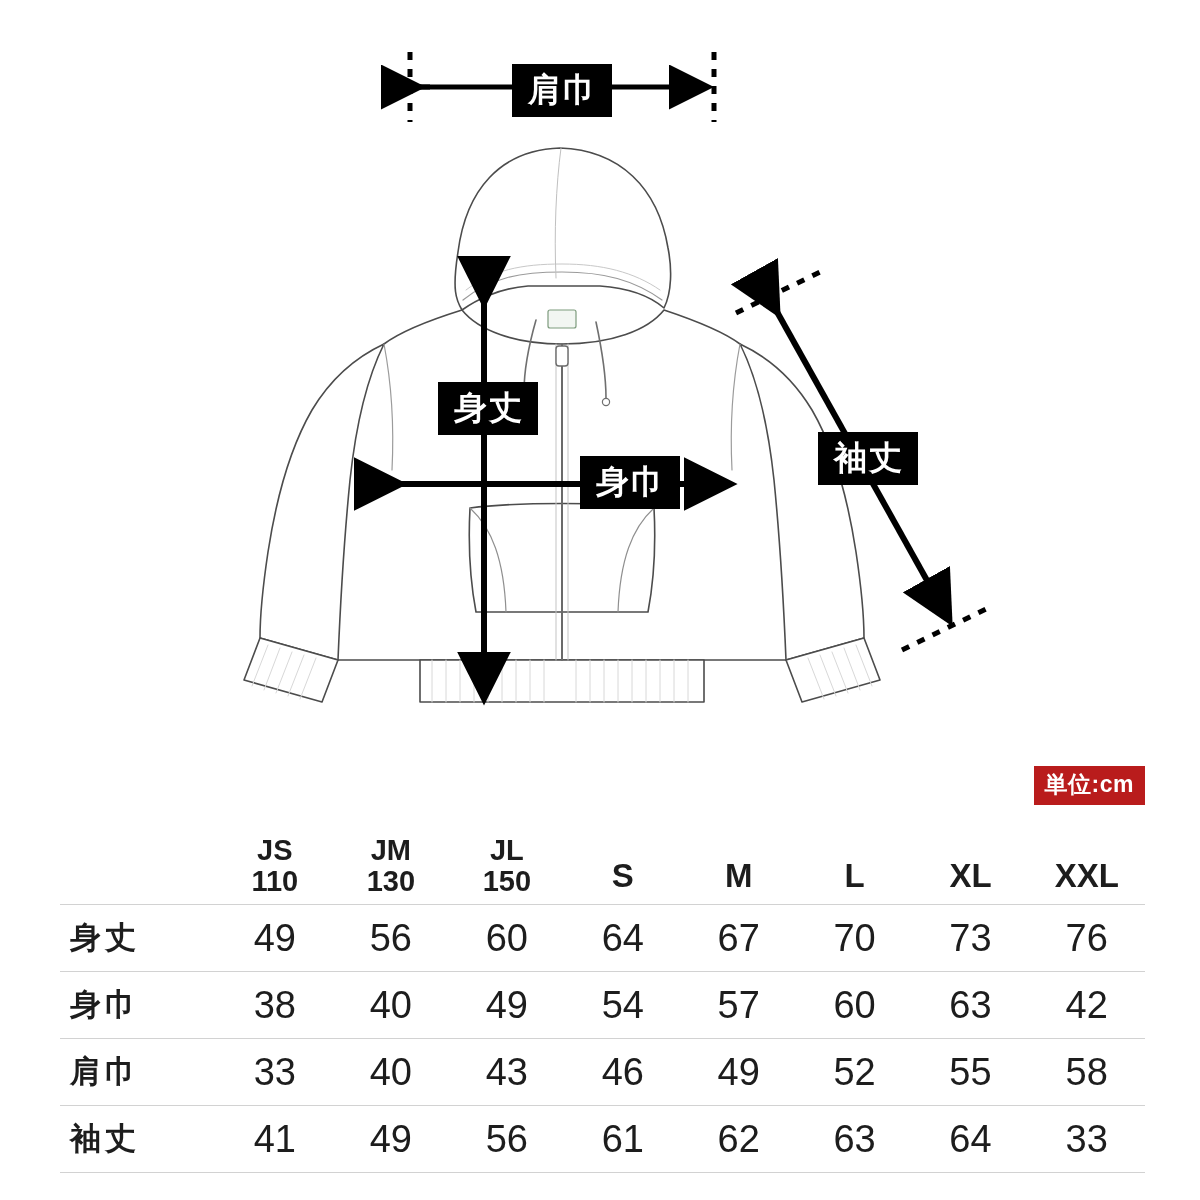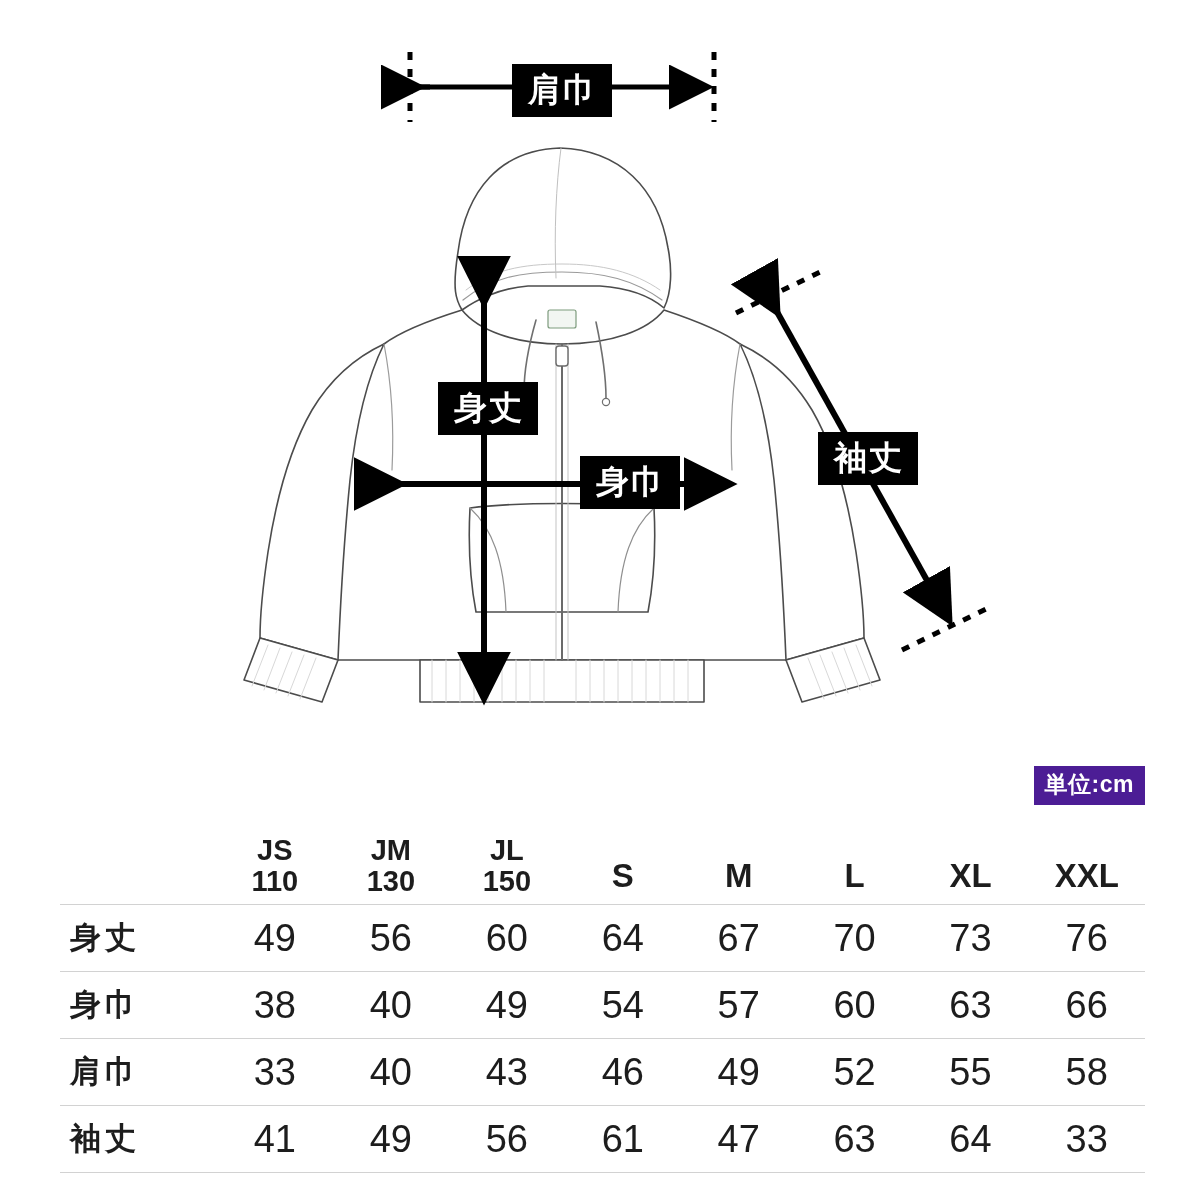--- a/index.html
+++ b/index.html
@@ -50,21 +50,21 @@
   #size-table-wrap {
     position: absolute;
     left: 60px;
     top: 760px;
     width: 1085px;
   }
   #unit-badge {
     position: absolute;
     right: 0px;
     top: 6px;
-    background: #4c1d95;
+    background: #b91c1c;
     color: #ffffff;
     font-size: 23px;
     font-weight: bold;
     padding: 7px 11px 9px 11px;
     letter-spacing: 0.5px;
     line-height: 1;
   }
   table#size-table {
     position: absolute;
     left: 0;
@@ -325,39 +325,39 @@
       </tr>
       <tr>
         <td class="rowhead">身巾</td>
         <td>38</td>
         <td>40</td>
         <td>49</td>
         <td>54</td>
         <td>57</td>
         <td>60</td>
         <td>63</td>
-        <td>66</td>
+        <td>42</td>
       </tr>
       <tr>
         <td class="rowhead">肩巾</td>
         <td>33</td>
         <td>40</td>
         <td>43</td>
         <td>46</td>
         <td>49</td>
         <td>52</td>
         <td>55</td>
         <td>58</td>
       </tr>
       <tr>
         <td class="rowhead">袖丈</td>
         <td>41</td>
         <td>49</td>
         <td>56</td>
         <td>61</td>
-        <td>47</td>
+        <td>62</td>
         <td>63</td>
         <td>64</td>
         <td>33</td>
       </tr>
     </tbody>
   </table>
 </div>
 
 </body></html>

